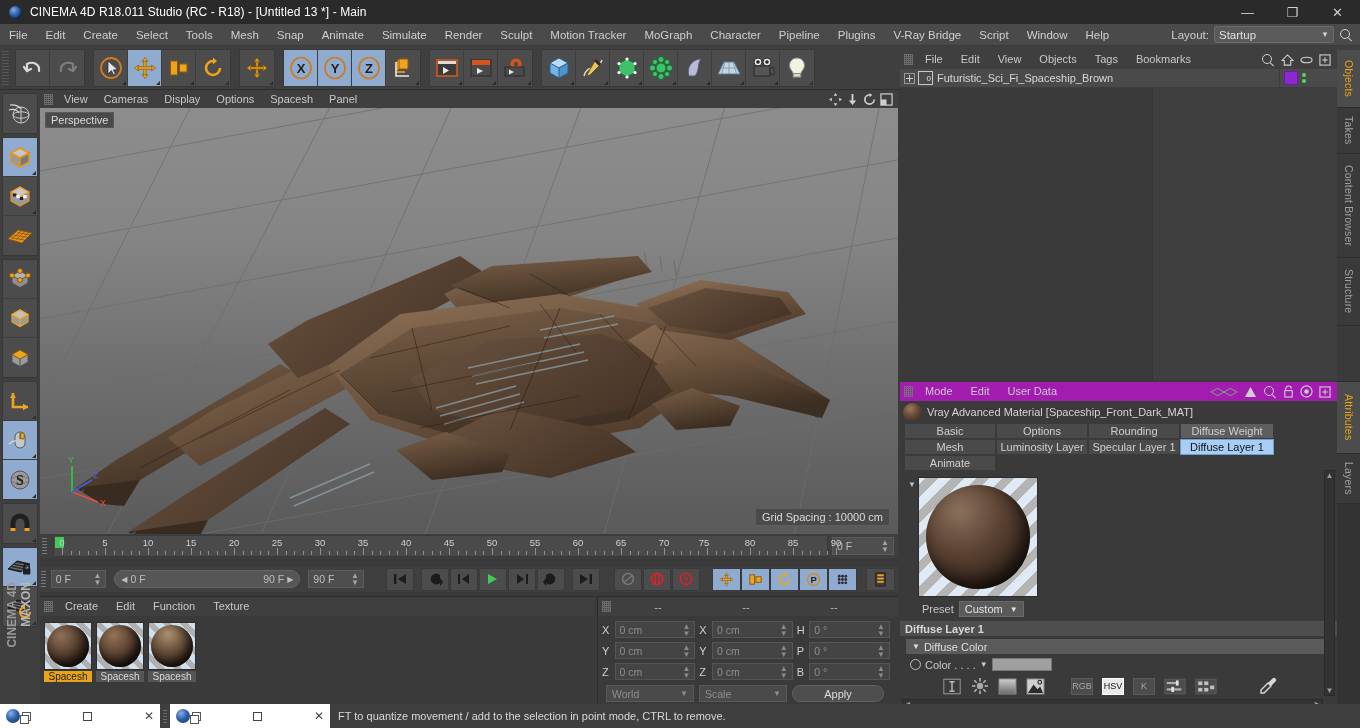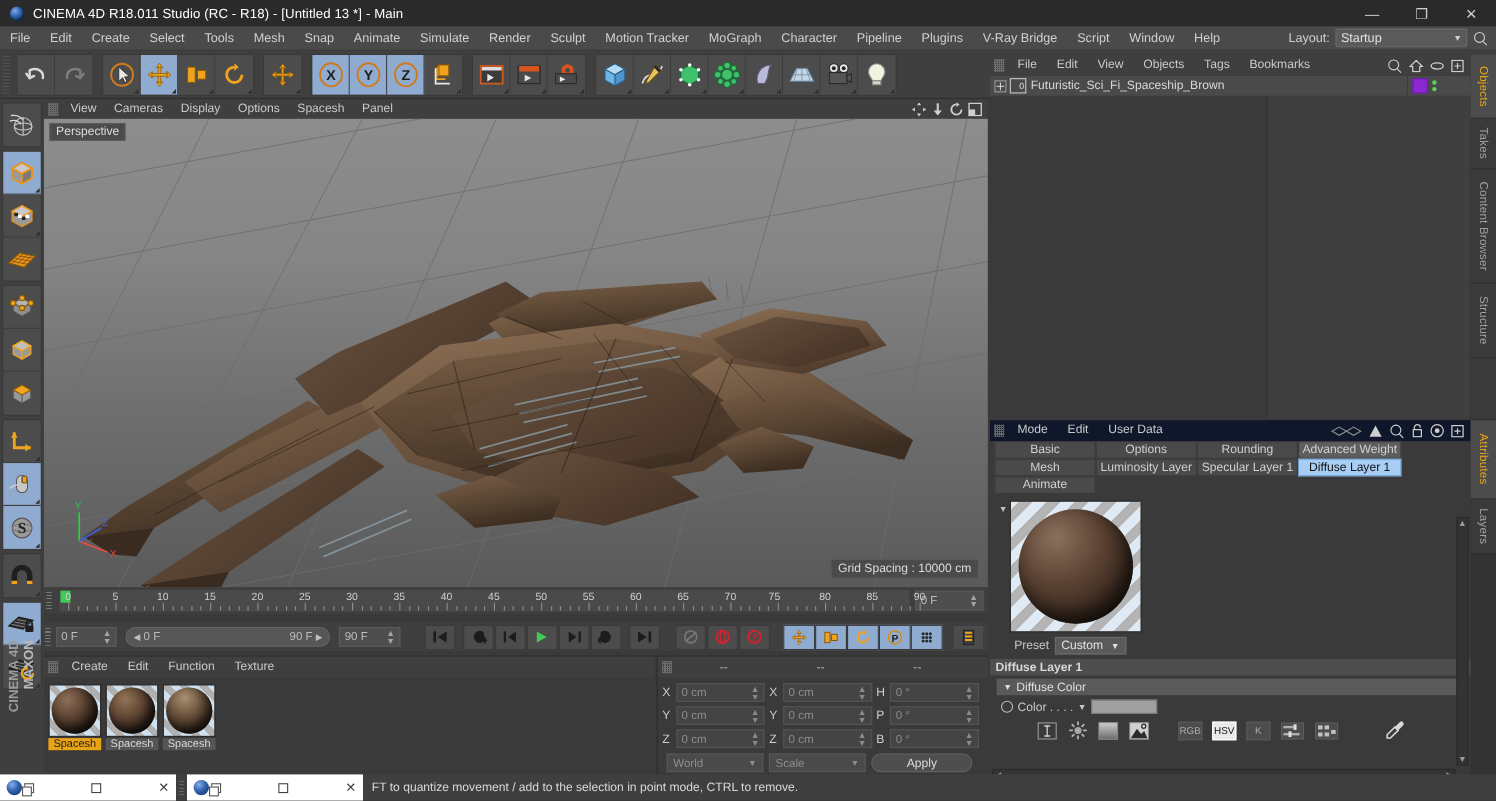--- a/index.html
+++ b/index.html
@@ -149,21 +149,21 @@
   .om-tagcol { width:58px; display:flex; align-items:center; gap:4px; border-left:1px solid #3d3d3d;
      height:19px; padding-left:4px; }
   .tag-purple { width:14px;height:14px; background:#8b28d0; border:1px solid #6b1ca3;}
   .tag-dots { display:flex; flex-direction:column; gap:2px;}
   .tag-dots i { width:4px;height:4px;background:#5dd45d;border-radius:50%;display:block;}
   .om-rest { position:absolute; left:0; top:19px; right:0; bottom:0; display:flex;}
   .om-rest .leftcol{ width:253px; background:#3a3a3a; border-right:1px solid #333;}
   .om-rest .rightcol{ flex:1; background:#3f3f3f;}
 
   .attr { position:absolute; left:900px; top:382px; width:437px; height:330px; background:#3a3a3a;}
-  .at-menu { height:19px; display:flex; align-items:center; background:#0f172a;}
+  .at-menu { height:19px; display:flex; align-items:center; background:#a21caf;}
   .at-icons { margin-left:auto; display:flex; align-items:center; gap:6px; padding-right:6px;}
   .at-title { height:22px; display:flex; align-items:center; background:#3a3a3a; padding-left:3px; gap:5px;}
   .at-title .thumb { width:19px;height:19px;border-radius:50%;
      background:radial-gradient(circle at 38% 30%, #9b7b62 0%, #6a4c38 40%, #2e2018 100%);}
   .at-title .txt { font-size:11px; color:#d5d5d5;}
   .at-tabs { padding:0 4px; }
   .at-tr { display:flex; }
   .at-tab { height:16px; background:#4a4a4a; border:1px solid #3a3a3a; display:flex; align-items:center;
      justify-content:center; font-size:11px; color:#d0d0d0; }
   .at-tab.sel { background:#a9cef5; color:#111; border-color:#6e9fd0;}
@@ -1184,27 +1184,31 @@
             <circle cx="7" cy="7" r="6" fill="none" stroke="#cfcfcf" stroke-width="1.2"></circle>
             <circle cx="7" cy="7" r="2.4" fill="#cfcfcf"></circle>
           </svg>
         <svg width="12" height="12" viewBox="0 0 13 13">
             <rect x="1" y="1" width="11" height="11" fill="none" stroke="#cfcfcf" stroke-width="1.2"></rect>
             <path d="M6.5 3.5 L6.5 9.5 M3.5 6.5 L9.5 6.5" stroke="#cfcfcf" stroke-width="1.2"></path>
           </svg>
       </div>
     </div>
 
+    <div class="at-title">
+      <div class="thumb"></div>
+      <div class="txt">Vray Advanced Material [Spaceship_Front_Dark_MAT]</div>
+    </div>
 
     <div class="at-tabs">
       <div class="at-tr">
         <div class="at-tab" style="width:92px">Basic</div>
         <div class="at-tab" style="width:92px">Options</div>
         <div class="at-tab" style="width:92px">Rounding</div>
-        <div class="at-tab hi" style="width:94px">Advanced Weight</div>
+        <div class="at-tab hi" style="width:94px">Diffuse Weight</div>
       </div>
       <div class="at-tr">
         <div class="at-tab" style="width:92px">Mesh</div>
         <div class="at-tab" style="width:92px">Luminosity Layer</div>
         <div class="at-tab" style="width:92px">Specular Layer 1</div>
         <div class="at-tab sel" style="width:94px">Diffuse Layer 1</div>
       </div>
       <div class="at-tr">
         <div class="at-tab" style="width:92px">Animate</div>
       </div>

